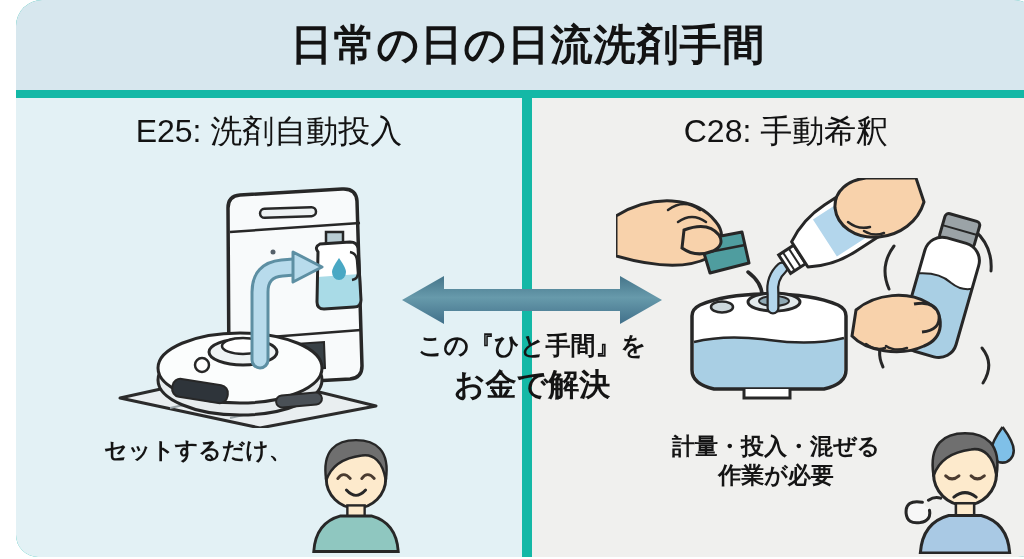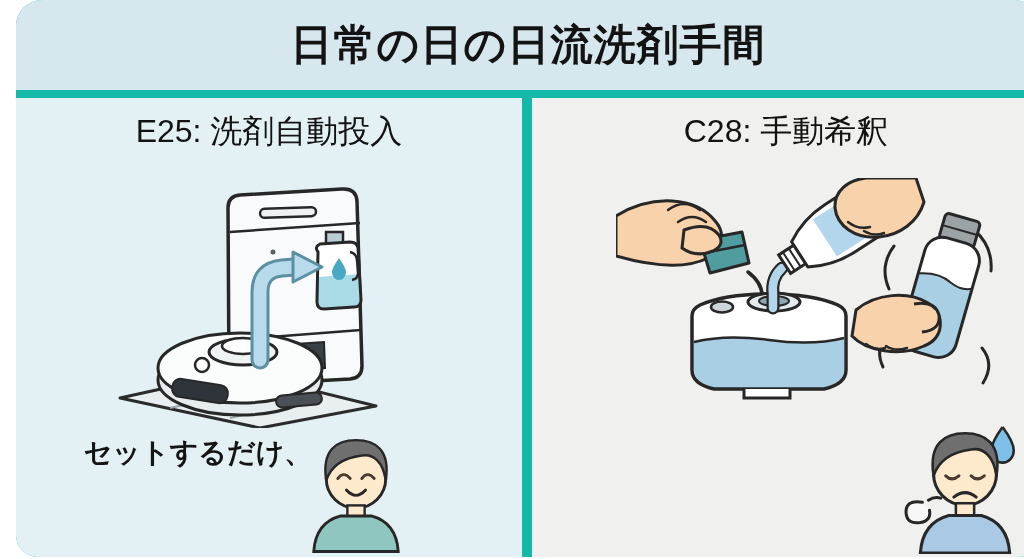--- a/index.html
+++ b/index.html
@@ -28,21 +28,21 @@
   .panel-left  { left: 0;   width: 506px; background: #e3f1f5; }
   .panel-right { left: 516px; width: 508px; background: #f0f0ee; }
   .panel-heading {
     position: absolute; top: 12px; left: 0; width: 100%;
     text-align: center; font-size: 32px; font-weight: normal; color: #131313;
   }
   .robot-illo  { position: absolute; left: 94px; top: 72px;  width: 302px; height: 258px; }
   .manual-illo { position: absolute; left: 84px; top: 80px;  width: 402px; height: 240px; }
   .caption {
     position: absolute; text-align: center; font-weight: bold;
-    font-size: 28px; line-height: 1.24; color: #141414;
+    font-size: 23px; line-height: 1.24; color: #141414;
   }
   .caption-left  { left: 14px; top: 338px; width: 336px; }
   .caption-right { left: 56px; top: 334px; width: 376px; }
   .person-happy    { position: absolute; left: 292px; top: 330px; width: 96px;  height: 126px; }
   .person-stressed { position: absolute; left: 366px; top: 322px; width: 132px; height: 134px; }
   .center-overlay {
     position: absolute; left: 381px; top: 274px; width: 270px;
     text-align: center; z-index: 5;
   }
   .center-arrow { display: block; width: 270px; height: 52px; }
@@ -180,29 +180,47 @@
             <path d="M-8 44 Q12 37 26 44 Q38 49 48 44" fill="none" stroke="#272727" stroke-width="2"></path>
             <rect x="-8" y="2" width="56" height="118" rx="18" fill="none" stroke="#272727" stroke-width="3"></rect>
           </g>
           <path d="M-62 74 C -42 57 -10 55 10 67 C 28 79 26 102 6 110 C -18 121 -52 115 -66 100 Z" fill="#f8d2ab" stroke="#272727" stroke-width="3"></path>
           <path d="M-4 68 Q17 64 21 79 Q23 94 4 96" fill="#f8d2ab" stroke="#272727" stroke-width="3"></path>
           <path d="M-32 110 q9 6 21 2" stroke="#272727" stroke-width="2.5" fill="none" stroke-linecap="round"></path>
           <path d="M-52 108 q9 7 19 4" stroke="#272727" stroke-width="2.5" fill="none" stroke-linecap="round"></path>
         </g>
       </svg>
 
+      <div class="caption caption-right">
+        <div>計量・投入・混ぜる</div>
+        <div>作業が必要</div>
+      </div>
 
       <svg class="person-stressed" viewBox="0 0 130 130" aria-hidden="true">
         <path d="M103 6 q11 15 11 23 a11 12 0 0 1 -22 0 q0 -8 11 -23" fill="#7fc0e8" stroke="#272727" stroke-width="2.5"></path>
         <path d="M24 80 q-17 -3 -16 11 q1 11 14 9 q11 -2 9 -12 M30 78 q6 -4 12 -2" fill="#f7f7f7" stroke="#272727" stroke-width="3" stroke-linecap="round"></path>
         <circle cx="66" cy="52" r="31" fill="#fdeacc" stroke="#272727" stroke-width="3"></circle>
         <path d="M35 54 C 30 22 46 12 66 12 C 86 12 102 22 97 54 C 94 34 84 26 72 28 C 56 30 41 36 35 54 Z" fill="#6f6f6f" stroke="#272727" stroke-width="2.5" stroke-linejoin="round"></path>
         <path d="M47 54 q6 6 13 0" stroke="#4a3b30" stroke-width="3" fill="none" stroke-linecap="round"></path>
         <path d="M72 54 q6 6 13 0" stroke="#4a3b30" stroke-width="3" fill="none" stroke-linecap="round"></path>
         <path d="M55 75 q11 -9 22 0" stroke="#272727" stroke-width="3" fill="none" stroke-linecap="round"></path>
         <rect x="57" y="81" width="18" height="13" fill="#fdeacc" stroke="#272727" stroke-width="2.5"></rect>
         <path d="M22 130 Q24 100 50 93 L82 93 Q108 100 110 130 Z" fill="#a9c9e4" stroke="#272727" stroke-width="3"></path>
       </svg>
     </div>
 
+    <div class="center-overlay">
+      <svg class="center-arrow" viewBox="0 0 264 52" aria-hidden="true">
+        <defs>
+          <linearGradient id="arrowGrad" x1="0" y1="0" x2="0" y2="1">
+            <stop offset="0" stop-color="#45758a"></stop>
+            <stop offset="0.45" stop-color="#679aab"></stop>
+            <stop offset="1" stop-color="#41708a"></stop>
+          </linearGradient>
+        </defs>
+        <polygon points="2,26 44,2 44,15 220,15 220,2 262,26 220,50 220,37 44,37 44,50" fill="url(#arrowGrad)"></polygon>
+      </svg>
+      <div class="center-line1">この『ひと手間』を</div>
+      <div class="center-line2">お金で解決</div>
+    </div>
 
   </div>
 </div>
 
 </body></html>

